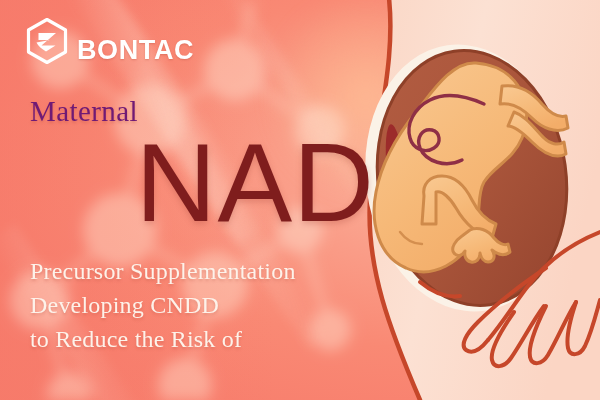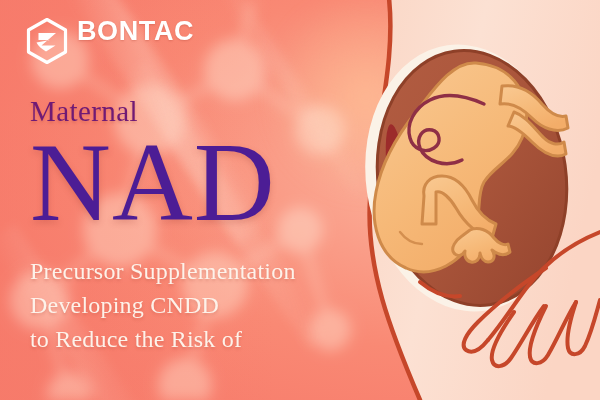--- a/index.html
+++ b/index.html
@@ -72,21 +72,21 @@
     height: 400px;
   }
   .illustration svg { display:block; width: 100%; height: 100%; }
 
   
   .logo {
     position: absolute;
     left: 26px;
     top: 18px;
     display: flex;
-    align-items: flex-start;
+    align-items: flex-end;
     gap: 9px;
     height: 46px;
   }
   .logo-mark { width: 42px; height: 46px; flex: none; }
   .logo-mark svg { display:block; width: 100%; height: 100%; }
   .logo-text {
     color: #ffffff;
     font-family: "Liberation Sans", sans-serif;
     font-weight: 700;
     font-size: 27px;
@@ -105,27 +105,28 @@
   }
   .eyebrow {
     font-family: Liberation Serif, serif;
     color: #701a75;
     font-size: 29px;
     line-height: 1.05;
     letter-spacing: 0.4px;
     text-shadow: 0 2px 3px rgba(165,62,48,0.28);
   }
   .hero {
-    font-family: Liberation Serif, serif;
-    color: #4c1d95;
+    font-family: Liberation Sans, sans-serif;
+    color: #7f1d1d;
     font-size: 112px;
     line-height: 0.80;
     letter-spacing: 1px;
     margin-top: 12px;
     text-shadow: 0 3px 6px rgba(160,58,45,0.26);
+    text-align: right;
   }
   .subcopy {
     margin-top: 26px;
     font-family: "Liberation Serif", serif;
     color: #fdf2ea;
     font-size: 24px;
     line-height: 1.42;
     letter-spacing: 0.2px;
     text-shadow: 0 2px 3px rgba(165,62,48,0.26);
   }

